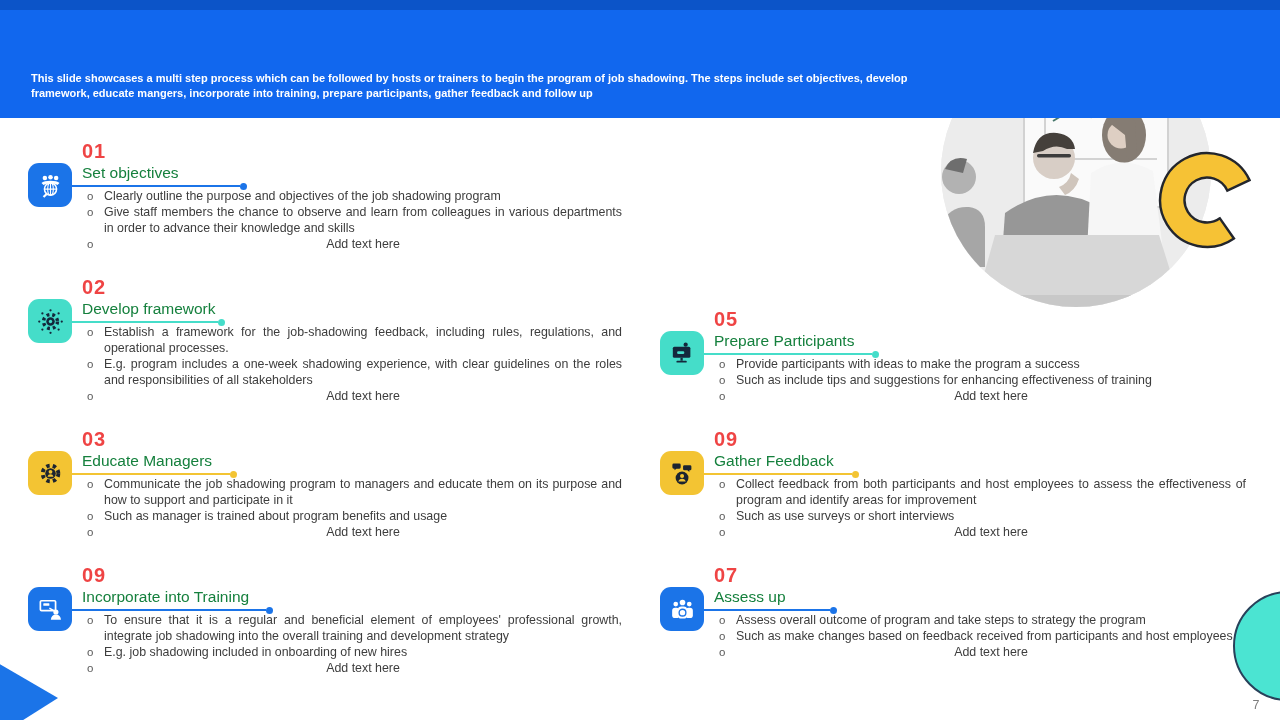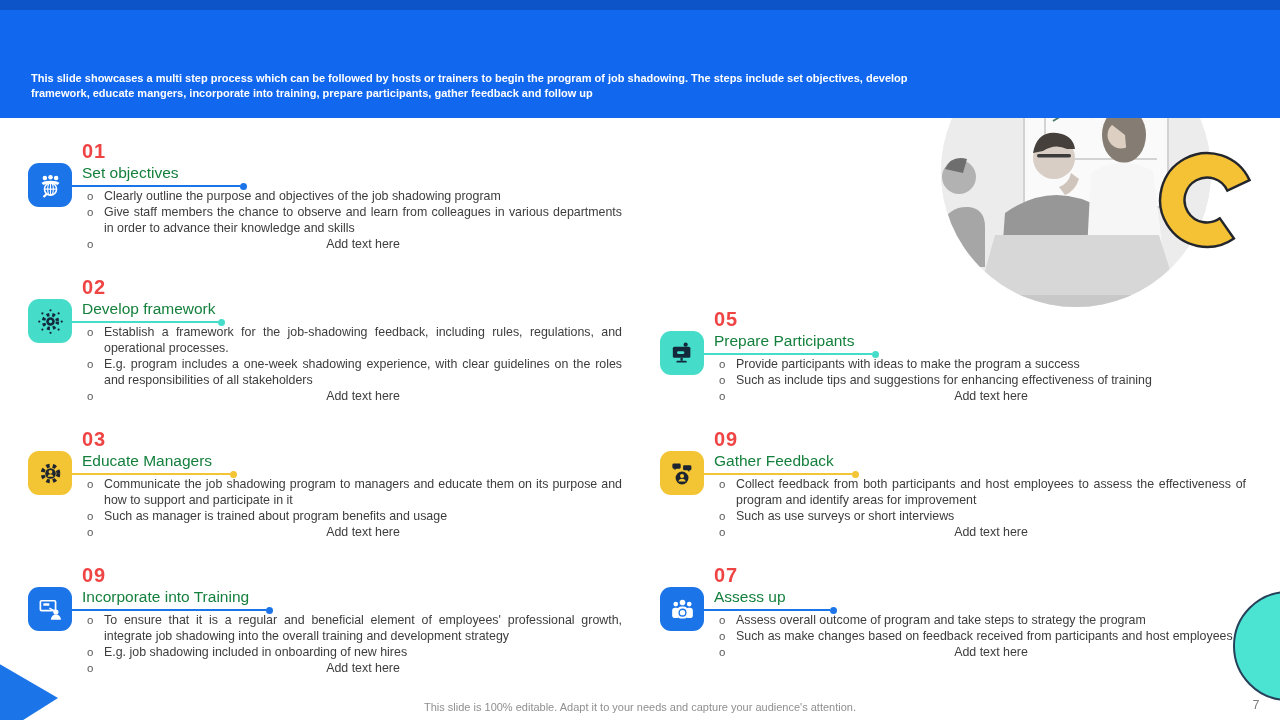--- a/index.html
+++ b/index.html
@@ -298,16 +298,15 @@
       <li>
           <span class="marker">o</span>
           <span class="btxt">Add text here</span>
         </li>
     </ul>
   </div>
 
   <div class="triangle-bl"></div>
   <div class="circle-br"></div>
 
-  <div class="footer-note">This slide is 100% editable. Adapt it to your needs and capture your audience's attention.</div>
   <div class="page-number">7</div>
 
 </div>
 
 </body></html>

